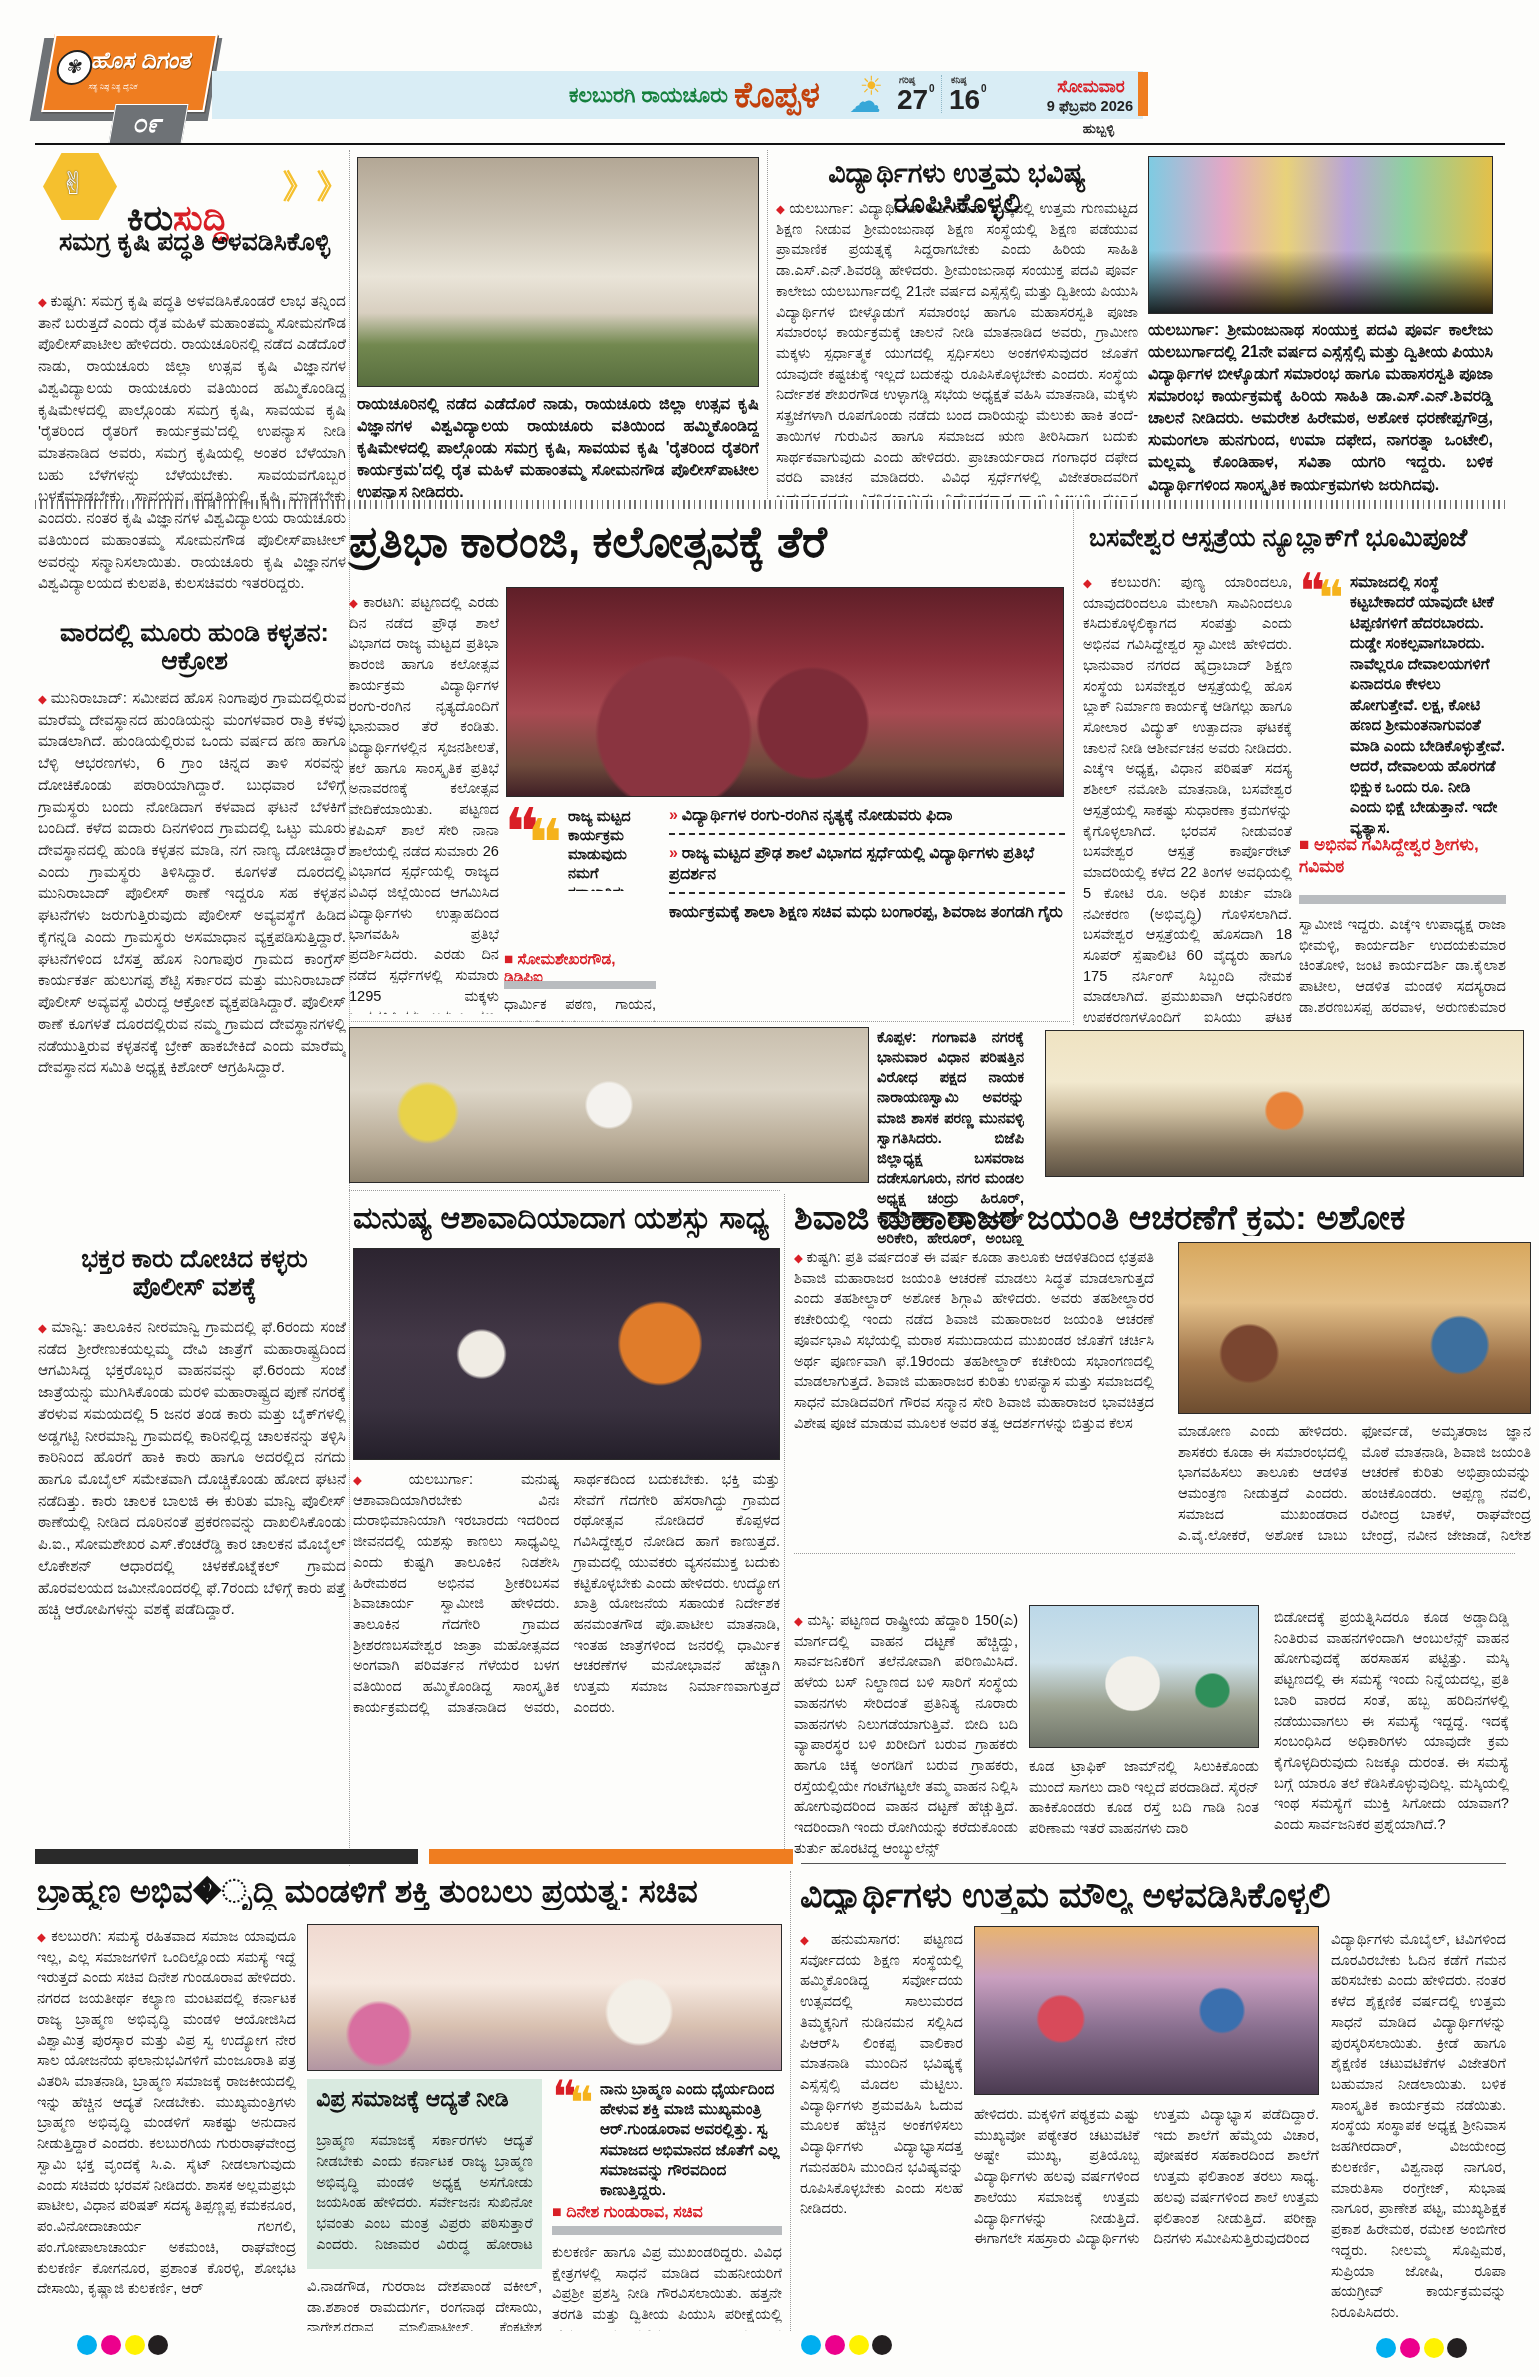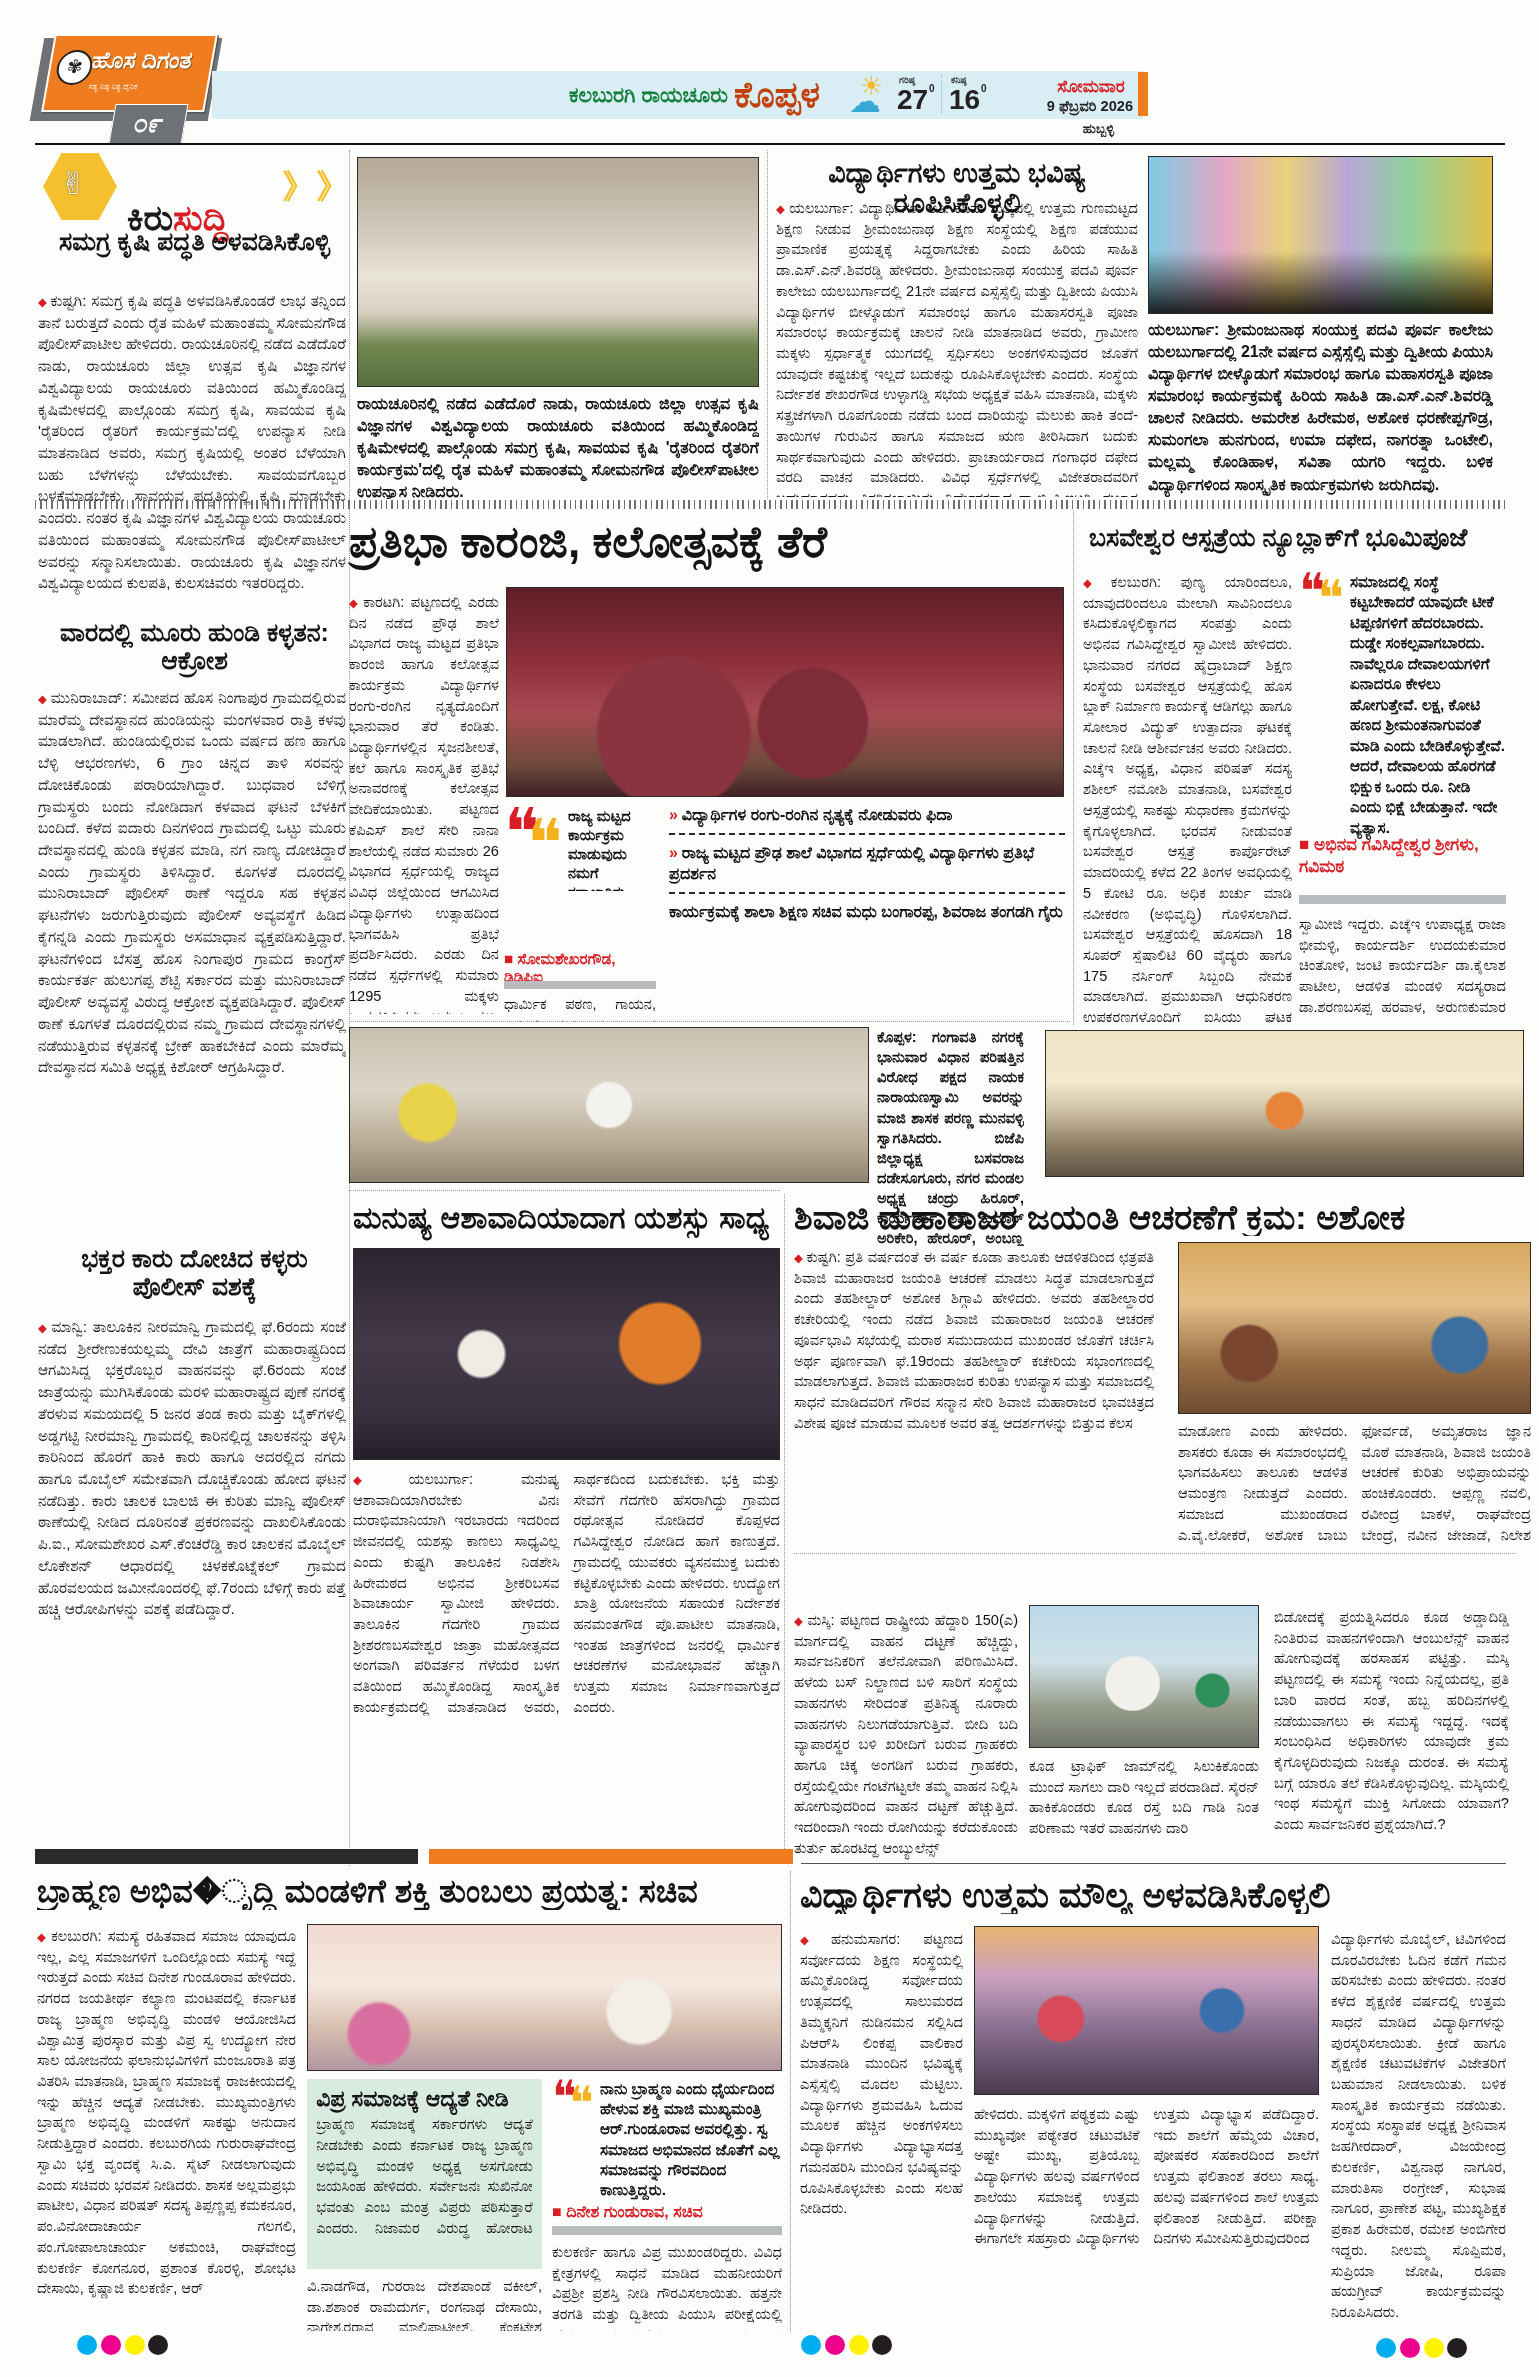--- a/index.html
+++ b/index.html
@@ -191,21 +191,21 @@
   <div class="abs" style="left:429px;top:1849px;width:364px;height:15.3px;background:#ef7d20;"></div>
   <div class="abs" style="left:801px;top:1863px;width:705px;border-top:1.5px solid #555;"></div>
 
   <div class="abs hl" style="left:37px;top:1874px;width:748px;font-size:32px;white-space:nowrap;overflow:hidden;">ಬ್ರಾಹ್ಮಣ ಅಭಿವ�ೃದ್ಧಿ ಮಂಡಳಿಗೆ ಶಕ್ತಿ ತುಂಬಲು ಪ್ರಯತ್ನ: ಸಚಿವ</div>
   <div class="abs bt" style="left:37px;top:1926px;width:259px;height:405px;">
     <span class="dl-mark">◆</span><span class="dl">ಕಲಬುರಗಿ:</span>
     <span>ಸಮಸ್ಯೆ ರಹಿತವಾದ ಸಮಾಜ ಯಾವುದೂ ಇಲ್ಲ, ಎಲ್ಲ ಸಮಾಜಗಳಿಗೆ ಒಂದಿಲ್ಲೊಂದು ಸಮಸ್ಯೆ ಇದ್ದೆ ಇರುತ್ತದೆ ಎಂದು ಸಚಿವ ದಿನೇಶ ಗುಂಡೂರಾವ ಹೇಳಿದರು. ನಗರದ ಜಯತೀರ್ಥ ಕಲ್ಯಾಣ ಮಂಟಪದಲ್ಲಿ ಕರ್ನಾಟಕ ರಾಜ್ಯ ಬ್ರಾಹ್ಮಣ ಅಭಿವೃದ್ಧಿ ಮಂಡಳಿ ಆಯೋಜಿಸಿದ ವಿಶ್ವಾಮಿತ್ರ ಪುರಸ್ಕಾರ ಮತ್ತು ವಿಪ್ರ ಸ್ವ ಉದ್ಯೋಗ ನೇರ ಸಾಲ ಯೋಜನೆಯ ಫಲಾನುಭವಿಗಳಿಗೆ ಮಂಜೂರಾತಿ ಪತ್ರ ವಿತರಿಸಿ ಮಾತನಾಡಿ, ಬ್ರಾಹ್ಮಣ ಸಮಾಜಕ್ಕೆ ರಾಜಕೀಯದಲ್ಲಿ ಇನ್ನು ಹೆಚ್ಚಿನ ಆದ್ಯತೆ ನೀಡಬೇಕು. ಮುಖ್ಯಮಂತ್ರಿಗಳು ಬ್ರಾಹ್ಮಣ ಅಭಿವೃದ್ಧಿ ಮಂಡಳಿಗೆ ಸಾಕಷ್ಟು ಅನುದಾನ ನೀಡುತ್ತಿದ್ದಾರೆ ಎಂದರು. ಕಲಬುರಗಿಯ ಗುರುರಾಘವೇಂದ್ರ ಸ್ವಾಮಿ ಭಕ್ತ ವೃಂದಕ್ಕೆ ಸಿ.ಎ. ಸೈಟ್ ನೀಡಲಾಗುವುದು ಎಂದು ಸಚಿವರು ಭರವಸೆ ನೀಡಿದರು. ಶಾಸಕ ಅಲ್ಲಮಪ್ರಭು ಪಾಟೀಲ, ವಿಧಾನ ಪರಿಷತ್ ಸದಸ್ಯ ತಿಪ್ಪಣ್ಣಪ್ಪ ಕಮಕನೂರ, ಪಂ.ವಿನೋದಾಚಾರ್ಯ ಗಲಗಲಿ, ಪಂ.ಗೋಪಾಲಾಚಾರ್ಯ ಅಕಮಂಚಿ, ರಾಘವೇಂದ್ರ ಕುಲಕರ್ಣಿ ಕೋಗನೂರ, ಪ್ರಶಾಂತ ಕೊರಳ್ಳಿ, ಶೋಭಟ ದೇಸಾಯಿ, ಕೃಷ್ಣಾಜಿ ಕುಲಕರ್ಣಿ, ಆರ್</span>
   </div>
   <div class="abs photo" style="left:307px;top:1924px;width:475px;height:147px;background:radial-gradient(circle at 15% 75%,#d86fa0 0 7%,transparent 8%),radial-gradient(circle at 70% 60%,#f3efe7 0 9%,transparent 10%),linear-gradient(180deg,#f0d9d0 0%,#f6e9e0 40%,#d8c0b0 70%,#b295a2 100%);"></div>
   <div class="abs" style="left:307px;top:2079px;width:235px;height:190px;background:#d9eae0;padding:7.7px 9.2px;box-sizing:border-box;overflow:hidden;">
-    <div class="hl" style="font-size:22px;margin-bottom:3px;">ವಿಪ್ರ ಸಮಾಜಕ್ಕೆ ಆದ್ಯತೆ ನೀಡಿ</div>
+    <div class="hl" style="font-size:22px;margin-bottom:19px;">ವಿಪ್ರ ಸಮಾಜಕ್ಕೆ ಆದ್ಯತೆ ನೀಡಿ</div>
     <div class="bt" style="height:130px;">ಬ್ರಾಹ್ಮಣ ಸಮಾಜಕ್ಕೆ ಸರ್ಕಾರಗಳು ಆದ್ಯತೆ ನೀಡಬೇಕು ಎಂದು ಕರ್ನಾಟಕ ರಾಜ್ಯ ಬ್ರಾಹ್ಮಣ ಅಭಿವೃದ್ಧಿ ಮಂಡಳಿ ಅಧ್ಯಕ್ಷ ಅಸಗೋಡು ಜಯಸಿಂಹ ಹೇಳಿದರು. ಸರ್ವೇಜನಃ ಸುಖಿನೋ ಭವಂತು ಎಂಬ ಮಂತ್ರ ವಿಪ್ರರು ಪಠಿಸುತ್ತಾರೆ ಎಂದರು. ನಿಜಾಮರ ವಿರುದ್ಧ ಹೋರಾಟ ಮಾಡುವುದರಲ್ಲಿ ಬ್ರಾಹ್ಮಣರು ಮೊದಲಿಗರು ಎಂದರು.</div>
   </div>
   <div class="abs" style="left:552px;top:2079px;width:230px;height:121px;overflow:hidden;">
     <span class="qmark" style="color:#d91f26;position:absolute;left:0;top:4.6px;font-size:46px;">❝</span>
     <span class="qmark" style="color:#f5b21c;position:absolute;left:17px;top:10.7px;font-size:46px;">❝</span>
     <div style="position:absolute;left:48px;top:0;width:182px;font-size:15.3px;font-weight:bold;line-height:1.32;">ನಾನು ಬ್ರಾಹ್ಮಣ ಎಂದು ಧೈರ್ಯದಿಂದ ಹೇಳುವ ಶಕ್ತಿ ಮಾಜಿ ಮುಖ್ಯಮಂತ್ರಿ ಆರ್.ಗುಂಡೂರಾವ ಅವರಲ್ಲಿತ್ತು. ಸ್ವ ಸಮಾಜದ ಅಭಿಮಾನದ ಜೊತೆಗೆ ಎಲ್ಲ ಸಮಾಜವನ್ನು ಗೌರವದಿಂದ ಕಾಣುತ್ತಿದ್ದರು.</div>
   </div>
   <div class="abs redattr" style="left:552px;top:2203px;width:230px;font-size:16px;">
     <span>■</span>
     <span>ದಿನೇಶ ಗುಂಡುರಾವ, ಸಚಿವ</span>

